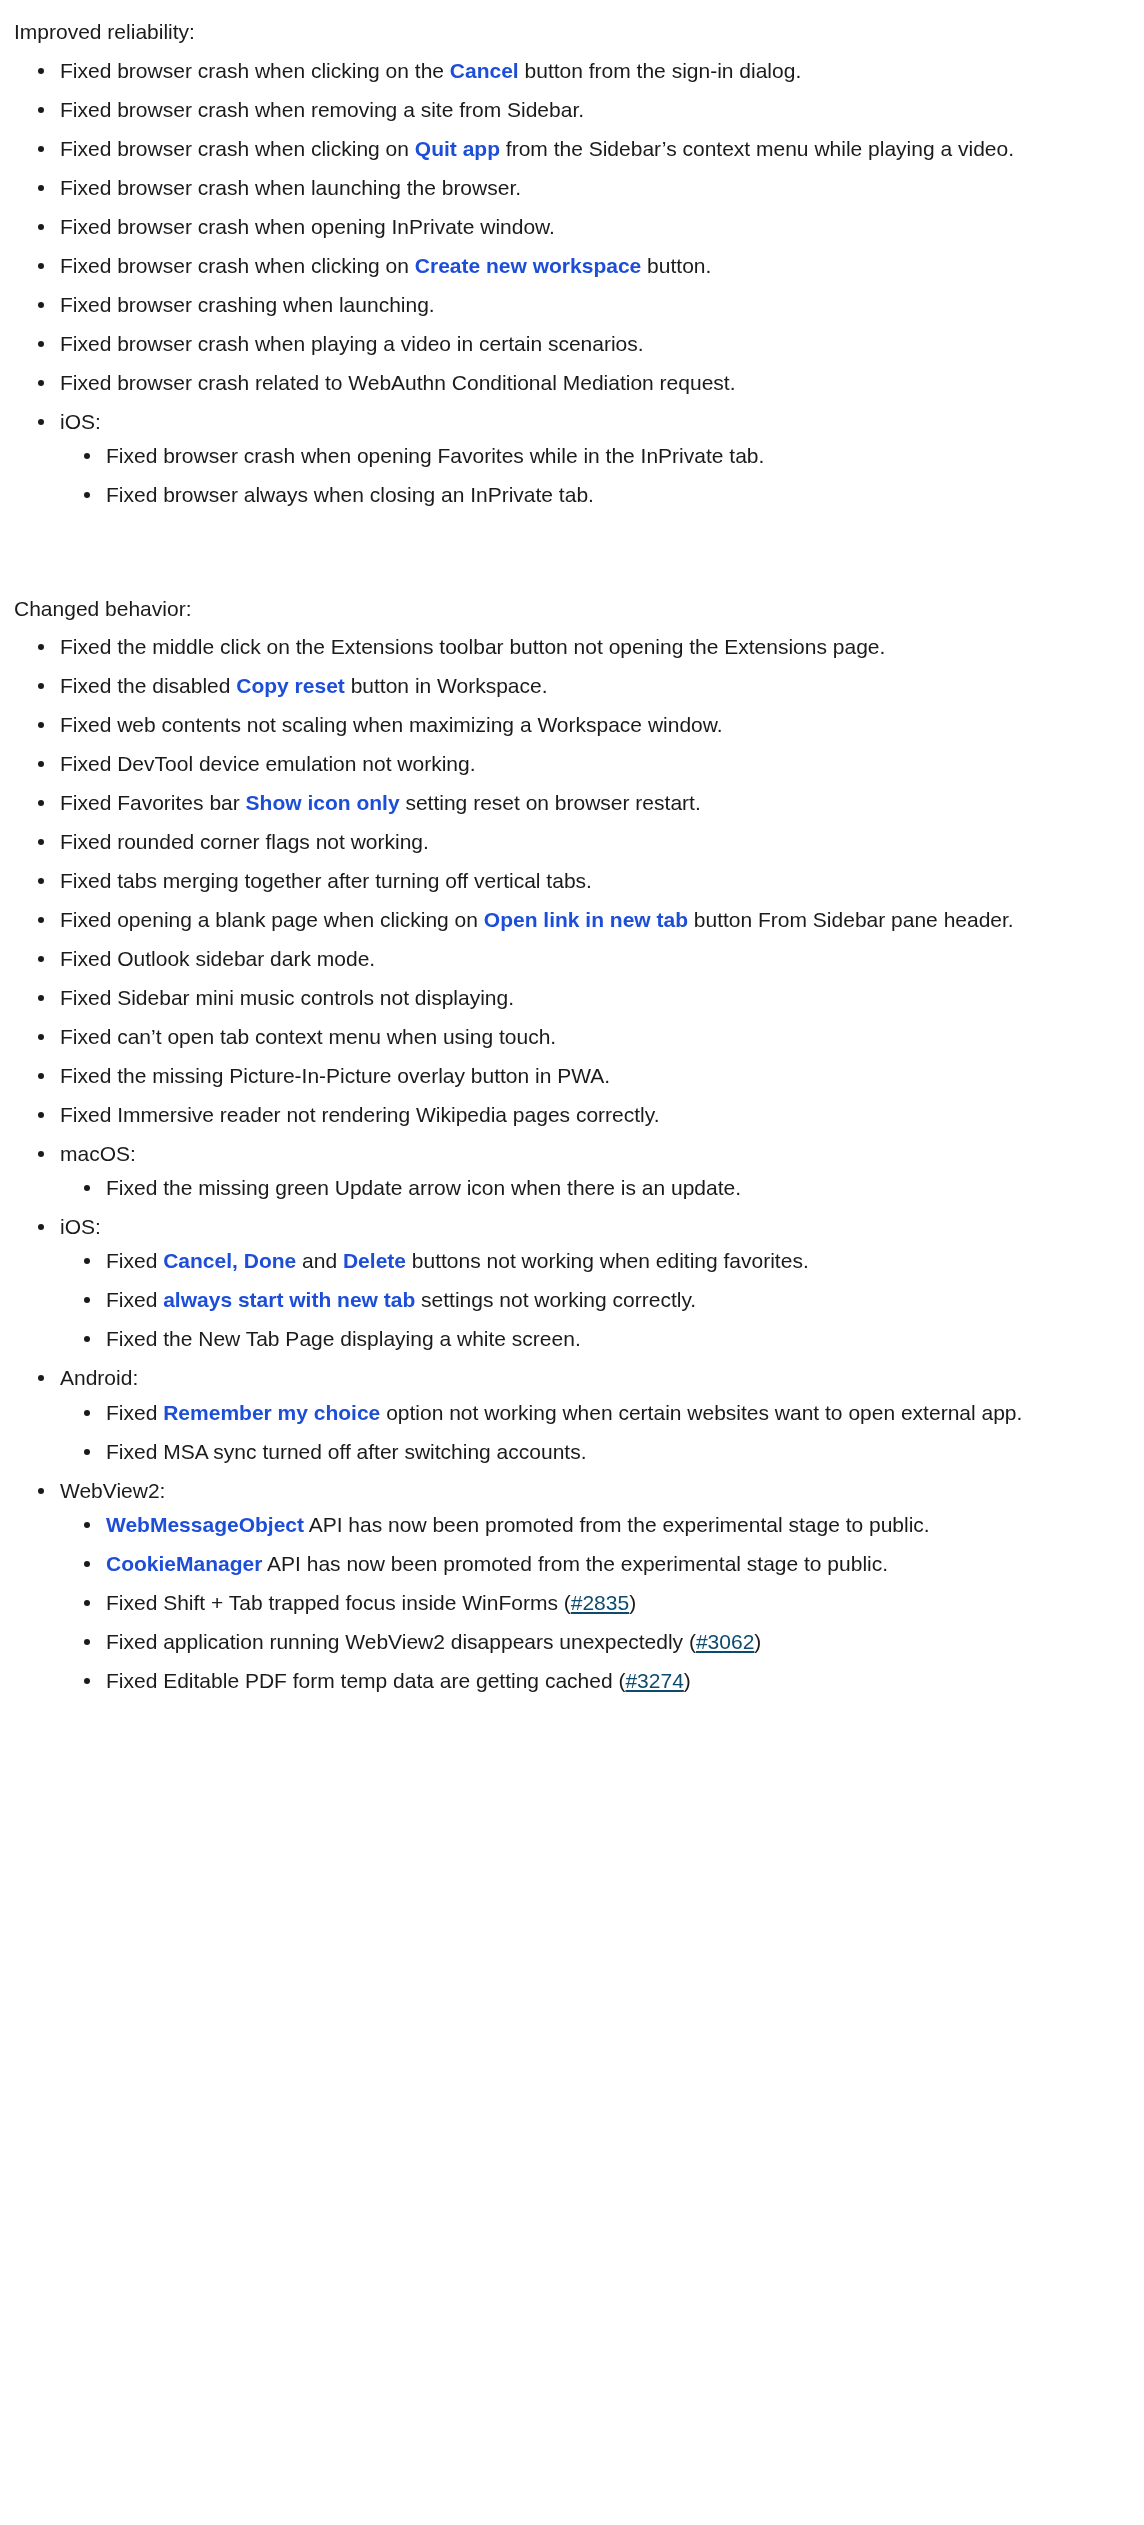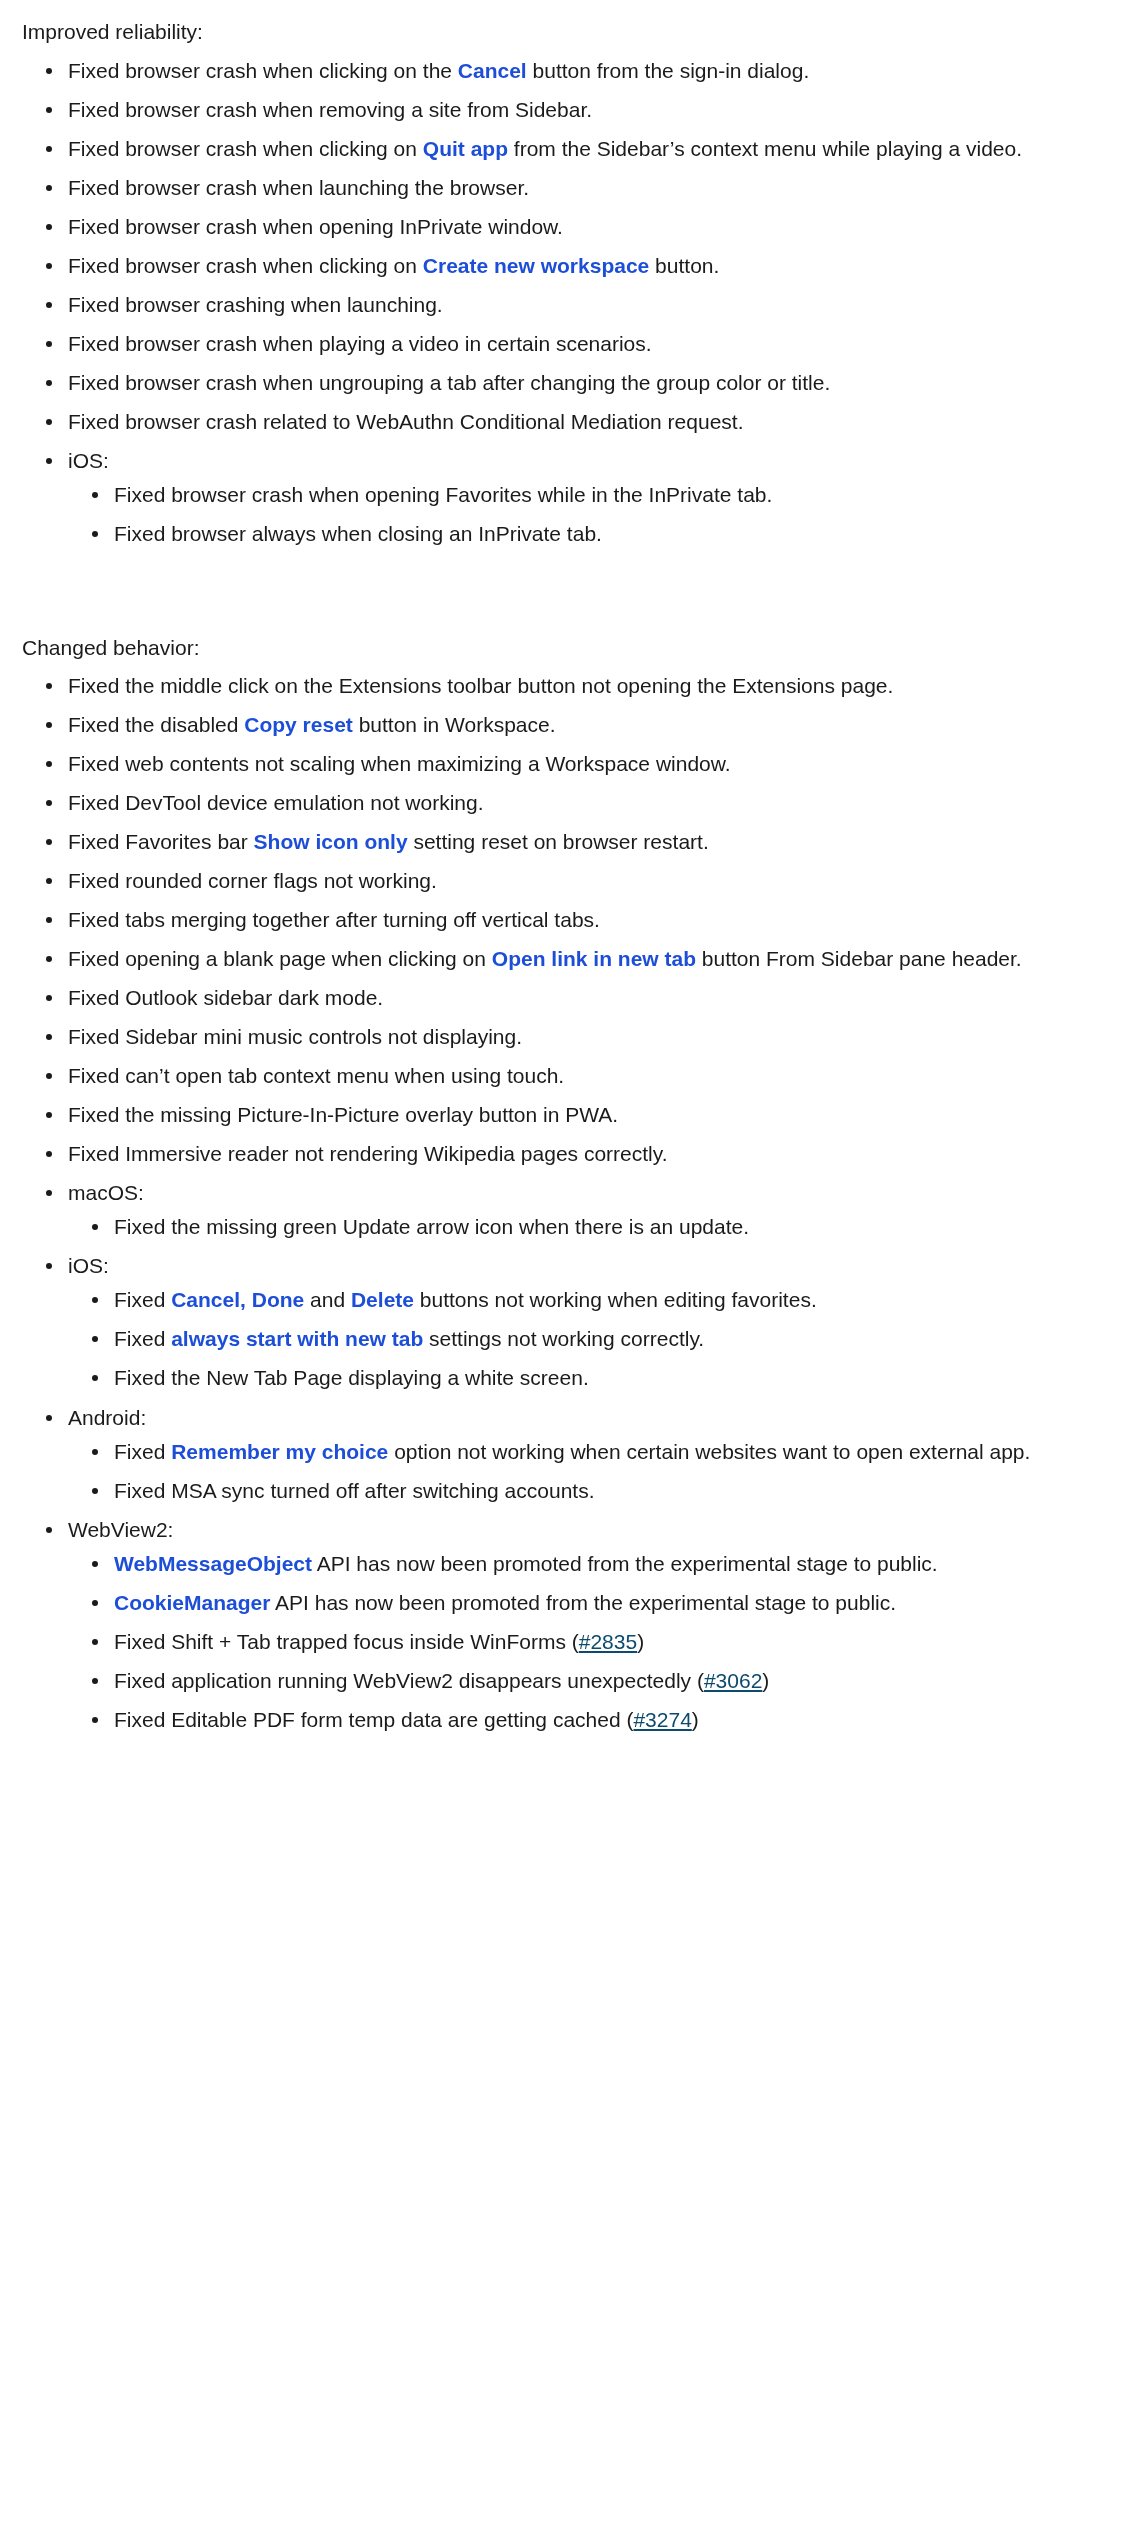--- a/index.html
+++ b/index.html
@@ -12,21 +12,21 @@
     min-height: 2525px;
     font-family: "Liberation Sans", sans-serif;
     color: #1b1b1b;
     font-size: 21px;
     line-height: 1.45;
     -webkit-font-smoothing: antialiased;
   }
   .page {
     width: 1144px;
     box-sizing: border-box;
-    padding: 6px 40px 40px 22px;
+    padding: 6px 40px 40px 14px;
   }
   .section-intro {
     font-size: 21px;
     color: #1b1b1b;
     margin: 10px 0 6px 0;
     line-height: 1.5;
   }
   ul.lvl1 {
     list-style: none;
     margin: 0;
@@ -100,23 +100,20 @@
       <li class="item">
         <span class="txt"><span>Fixed browser crash when clicking on </span><b>Create new workspace</b><span> button.</span></span>
       </li>
       <li class="item">
         <span class="txt"><span>Fixed browser crashing when launching.</span></span>
       </li>
       <li class="item">
         <span class="txt"><span>Fixed browser crash when playing a video in certain scenarios.</span></span>
       </li>
       <li class="item">
-        <span class="txt"><span>Fixed browser crash when ungrouping a tab after changing the group color or title.</span></span>
-      </li>
-      <li class="item">
         <span class="txt"><span>Fixed browser crash related to WebAuthn Conditional Mediation request.</span></span>
       </li>
       <li class="item">
         <span class="txt"><span>iOS:</span></span>
         <ul class="lvl2">
           <li class="item sub">
             <span class="txt"><span>Fixed browser crash when opening Favorites while in the InPrivate tab.</span></span>
           </li>
           <li class="item sub">
             <span class="txt"><span>Fixed browser always when closing an InPrivate tab.</span></span>

